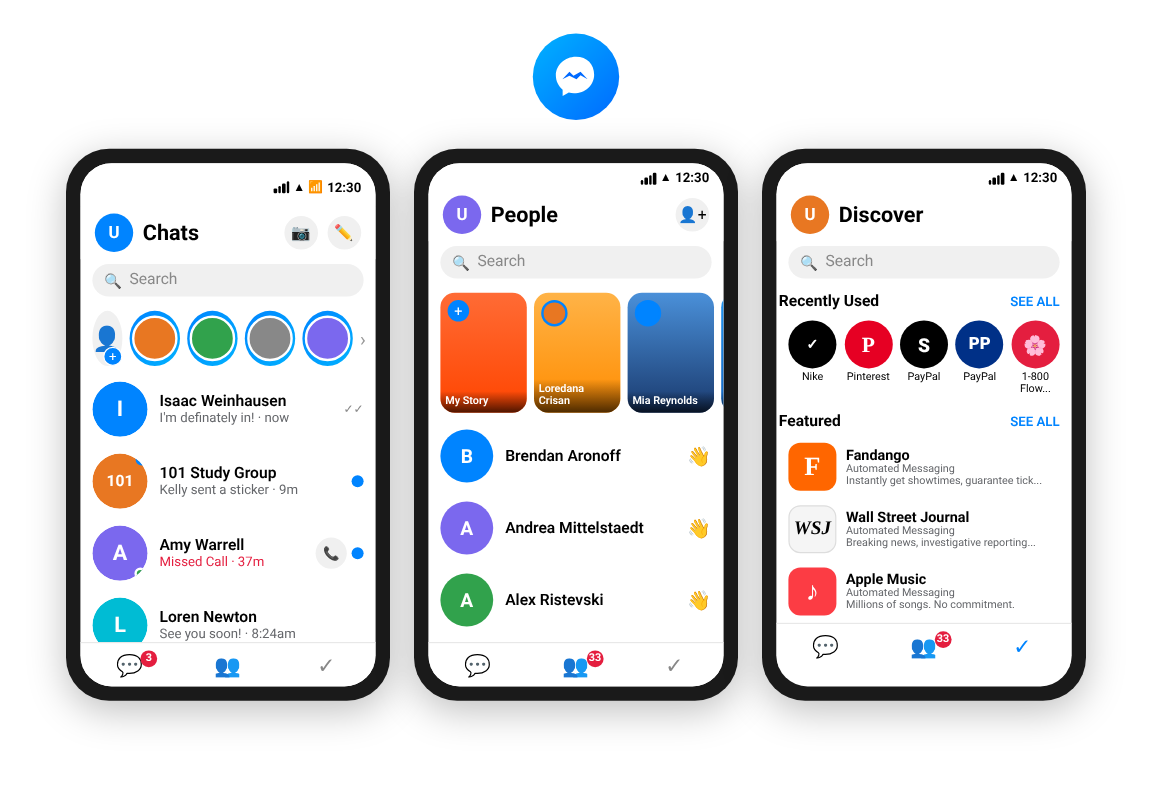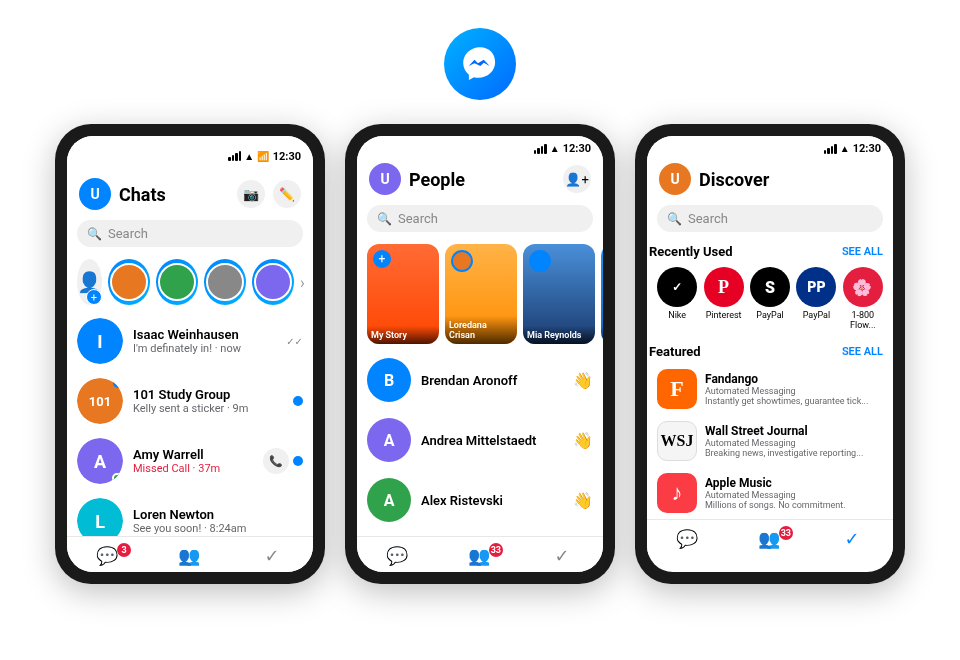--- a/index.html
+++ b/index.html
@@ -851,21 +851,21 @@
           </div>
           <div class="featured-info">
             <div class="featured-name">Fandango</div>
             <div class="featured-tag">Automated Messaging</div>
             <div class="featured-desc">Instantly get showtimes, guarantee tick...</div>
           </div>
         </div>
 
         <div class="featured-item">
           <div class="featured-icon" style="background:#f5f5f5; border: 1px solid #ddd;">
-            <span style="font-size:16px; font-weight:900; color:#000; font-family:serif;">WSJ</span>
+            <span style="font-size:16px; font-weight:900; color:#000; font-family:serif;font-style:italic;">WSJ</span>
           </div>
           <div class="featured-info">
             <div class="featured-name">Wall Street Journal</div>
             <div class="featured-tag">Automated Messaging</div>
             <div class="featured-desc">Breaking news, investigative reporting...</div>
           </div>
         </div>
 
         <div class="featured-item">
           <div class="featured-icon" style="background:#FC3C44;">

